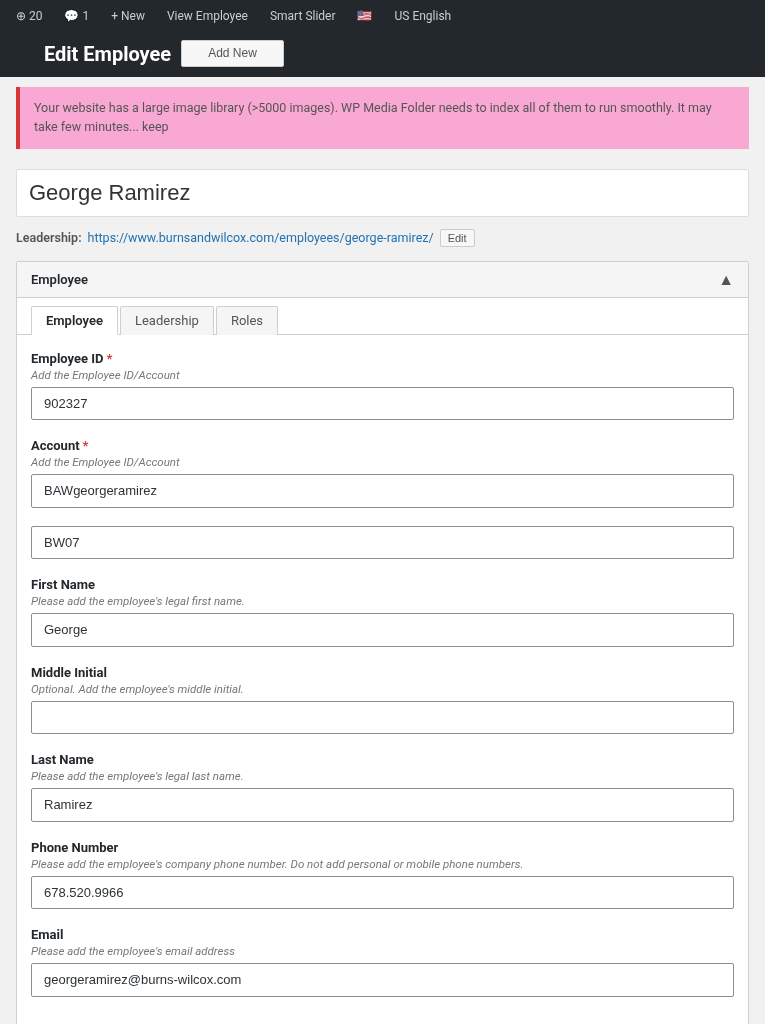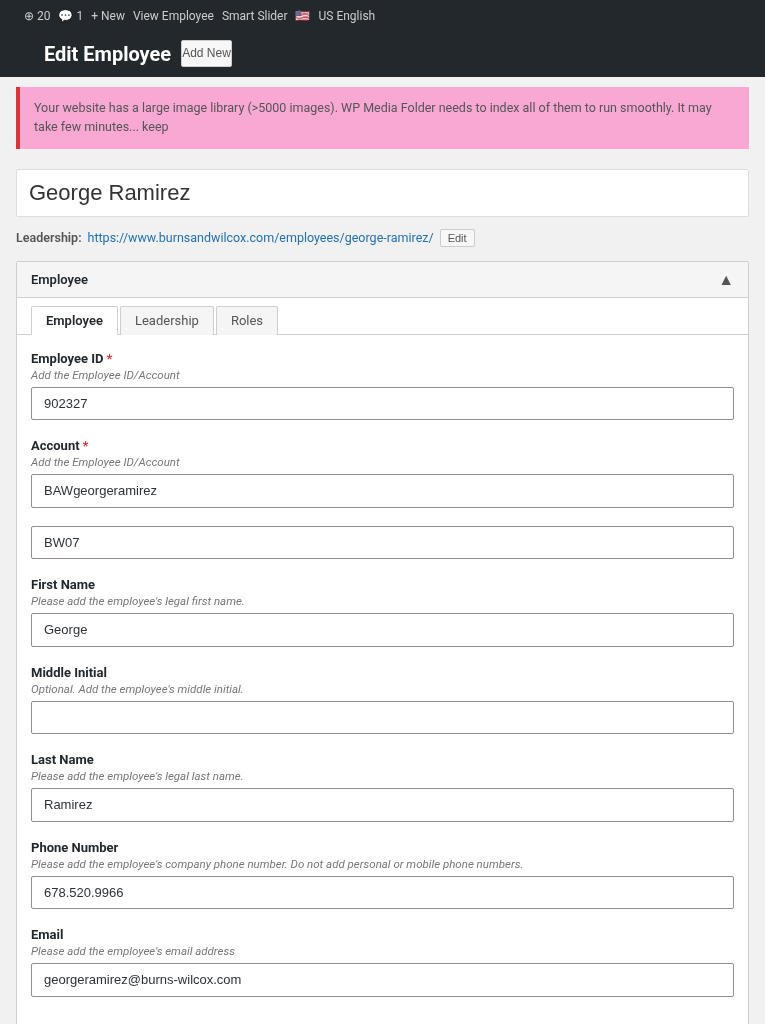--- a/index.html
+++ b/index.html
@@ -10,23 +10,23 @@
       color: #333;
     }
 
     
     .admin-bar {
       background: #23282d;
       color: #ccc;
       height: 32px;
       display: flex;
       align-items: center;
-      padding: 0 24px;
+      padding: 0 16px;
       font-size: 12px;
-      gap: 8px;
+      gap: 22px;
       text-align: center;
     }
     .admin-bar span { color: #ccc; }
     .admin-bar .bar-item { color: #ccc; cursor: pointer; }
 
     
     .page-header {
       background: #23282d;
       padding: 8px 16px 10px 16px;
       display: flex;
@@ -37,21 +37,21 @@
       font-size: 20px;
       font-weight: 700;
       color: #fff;
       line-height: 1.3;
       margin-left: 28px;
     }
     .add-new-btn {
       background: #f7f7f7;
       border: 1px solid #ccc;
       color: #555;
-      padding: 3px 0;
+      padding: 3px 26px;
       font-size: 12px;
       cursor: pointer;
       border-radius: 2px;
       line-height: 1.6;
     }
 
     
     .notice {
       background: #f9a8d4;
       border-left: 4px solid #d63638;

